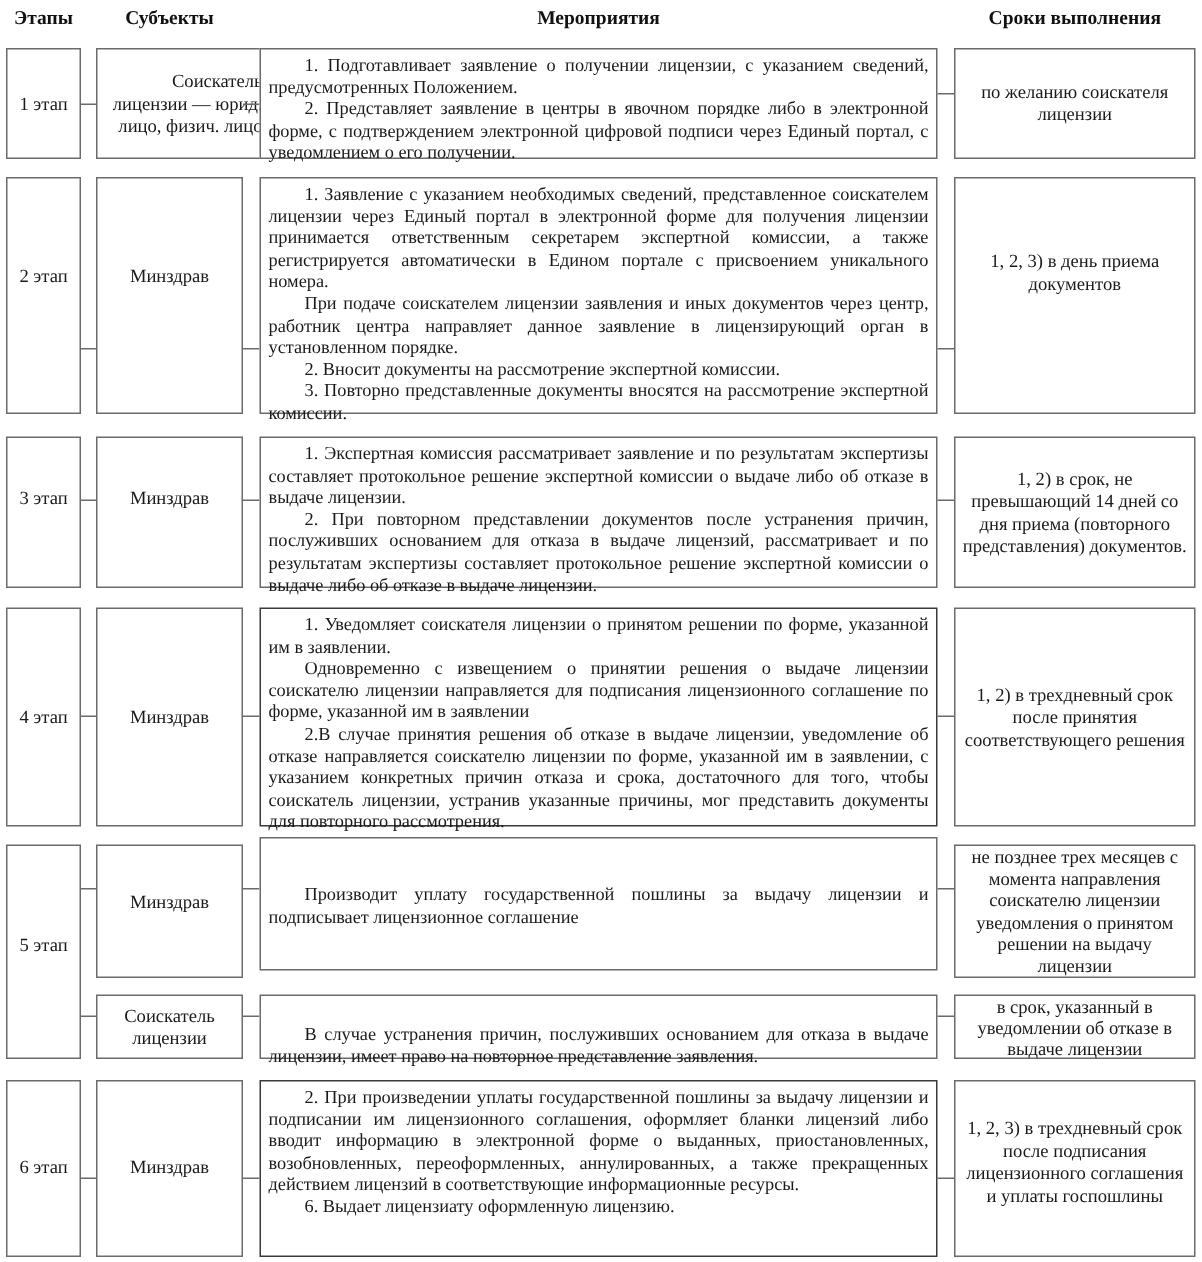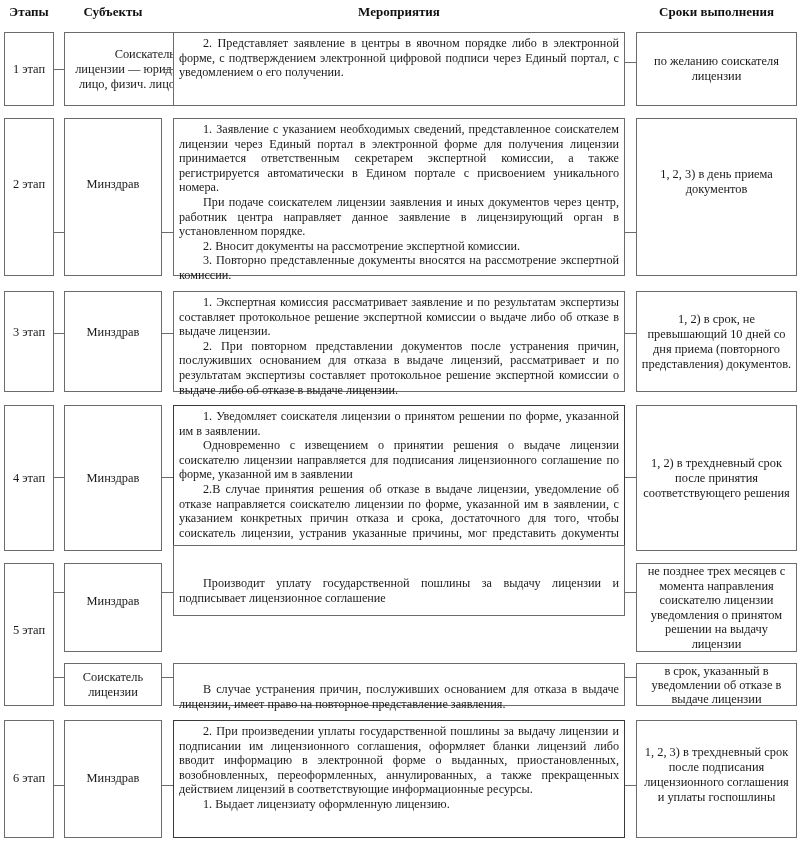--- a/index.html
+++ b/index.html
@@ -37,20 +37,21 @@
 <div>
   <div class="box" style="left:4px;top:32px;width:50px;height:74px;">
       <span>1 этап</span>
     </div>
   <div class="conn" style="left:54px;top:69px;width:10px;"></div>
   <div class="box" style="left:64px;top:32px;width:116px;height:74px;padding:0 4px;text-align:right;">
       <span>Соискатель лицензии — юрид. лицо, физич. лицо</span>
     </div>
   <div class="conn" style="left:162px;top:69px;width:11px;"></div>
   <div class="box text" style="left:173px;top:32px;width:452px;height:74px;">
+    <p>1. Подготавливает заявление о получении лицензии, с указанием сведений, предусмотренных Положением.</p>
     <p>2. Представляет заявление в центры в явочном порядке либо в электронной форме, с подтверждением электронной цифровой подписи через Единый портал, с уведомлением о его получении.</p>
   </div>
   <div class="conn" style="left:625px;top:62px;width:11px;"></div>
   <div class="box" style="left:636px;top:32px;width:161px;height:74px;padding:0 8px;">
       <span>по желанию соискателя лицензии</span>
     </div>
 </div>
 
 <div>
   <div class="box" style="left:4px;top:118px;width:50px;height:158px;">
@@ -81,21 +82,21 @@
   <div class="box" style="left:64px;top:291px;width:98px;height:101px;">
       <span style="margin-top:-18px;">Минздрав</span>
     </div>
   <div class="conn" style="left:162px;top:333px;width:11px;"></div>
   <div class="box text" style="left:173px;top:291px;width:452px;height:101px;">
     <p>1. Экспертная комиссия рассматривает заявление и по результатам экспертизы составляет протокольное решение экспертной комиссии о выдаче либо об отказе в выдаче лицензии.</p>
     <p>2. При повторном представлении документов после устранения причин, послуживших основанием для отказа в выдаче лицензий, рассматривает и по результатам экспертизы составляет протокольное решение экспертной комиссии о выдаче либо об отказе в выдаче лицензии.</p>
   </div>
   <div class="conn" style="left:625px;top:333px;width:11px;"></div>
   <div class="box" style="left:636px;top:291px;width:161px;height:101px;padding:0 4px;">
-      <span>1, 2) в срок, не превышающий 10 дней со дня приема (повторного представления) документов.</span>
+      <span>1, 2) в срок, не превышающий 14 дней со дня приема (повторного представления) документов.</span>
     </div>
 </div>
 
 <div>
   <div class="box" style="left:4px;top:405px;width:50px;height:146px;">
       <span>4 этап</span>
     </div>
   <div class="conn" style="left:54px;top:477px;width:10px;"></div>
   <div class="box" style="left:64px;top:405px;width:98px;height:146px;">
       <span>Минздрав</span>
@@ -116,21 +117,21 @@
   <div class="box" style="left:4px;top:563px;width:50px;height:143px;">
       <span style="margin-top:-8px;">5 этап</span>
     </div>
   <div class="conn" style="left:54px;top:592px;width:10px;"></div>
   <div class="conn" style="left:54px;top:677px;width:10px;"></div>
 
   <div class="box" style="left:64px;top:563px;width:98px;height:89px;">
       <span style="margin-top:-12px;">Минздрав</span>
     </div>
   <div class="conn" style="left:162px;top:592px;width:11px;"></div>
-  <div class="box text" style="left:173px;top:545px;width:452px;height:71px;padding-top:30px;">
+  <div class="box text" style="left:173px;top:558px;width:452px;height:89px;padding-top:30px;">
     <p>Производит уплату государственной пошлины за выдачу лицензии и подписывает лицензионное соглашение</p>
   </div>
   <div class="conn" style="left:625px;top:592px;width:11px;"></div>
   <div class="box" style="left:636px;top:563px;width:161px;height:89px;padding:0 4px;line-height:14.5px;">
       <span>не позднее трех месяцев с момента направления соискателю лицензии уведомления о принятом решении на выдачу лицензии</span>
     </div>
 
   <div class="box" style="left:64px;top:663px;width:98px;height:43px;padding:0 4px;">
       <span>Соискатель лицензии</span>
     </div>
@@ -148,19 +149,19 @@
   <div class="box" style="left:4px;top:720px;width:50px;height:118px;">
       <span style="margin-top:-2px;">6 этап</span>
     </div>
   <div class="conn" style="left:54px;top:785px;width:10px;"></div>
   <div class="box" style="left:64px;top:720px;width:98px;height:118px;">
       <span style="margin-top:-2px;">Минздрав</span>
     </div>
   <div class="conn" style="left:162px;top:785px;width:11px;"></div>
   <div class="box text dark" style="left:173px;top:720px;width:452px;height:118px;">
     <p>2. При произведении уплаты государственной пошлины за выдачу лицензии и подписании им лицензионного соглашения, оформляет бланки лицензий либо вводит информацию в электронной форме о выданных, приостановленных, возобновленных, переоформленных, аннулированных, а также прекращенных действием лицензий в соответствующие информационные ресурсы.</p>
-    <p>1. Выдает лицензиату оформленную лицензию.</p>
+    <p>6. Выдает лицензиату оформленную лицензию.</p>
   </div>
   <div class="conn" style="left:625px;top:785px;width:11px;"></div>
   <div class="box" style="left:636px;top:720px;width:161px;height:118px;padding:0 4px;">
       <span style="margin-top:-8px;">1, 2, 3) в трехдневный срок после подписания лицензионного соглашения и уплаты госпошлины</span>
     </div>
 </div>
 
 </body></html>

